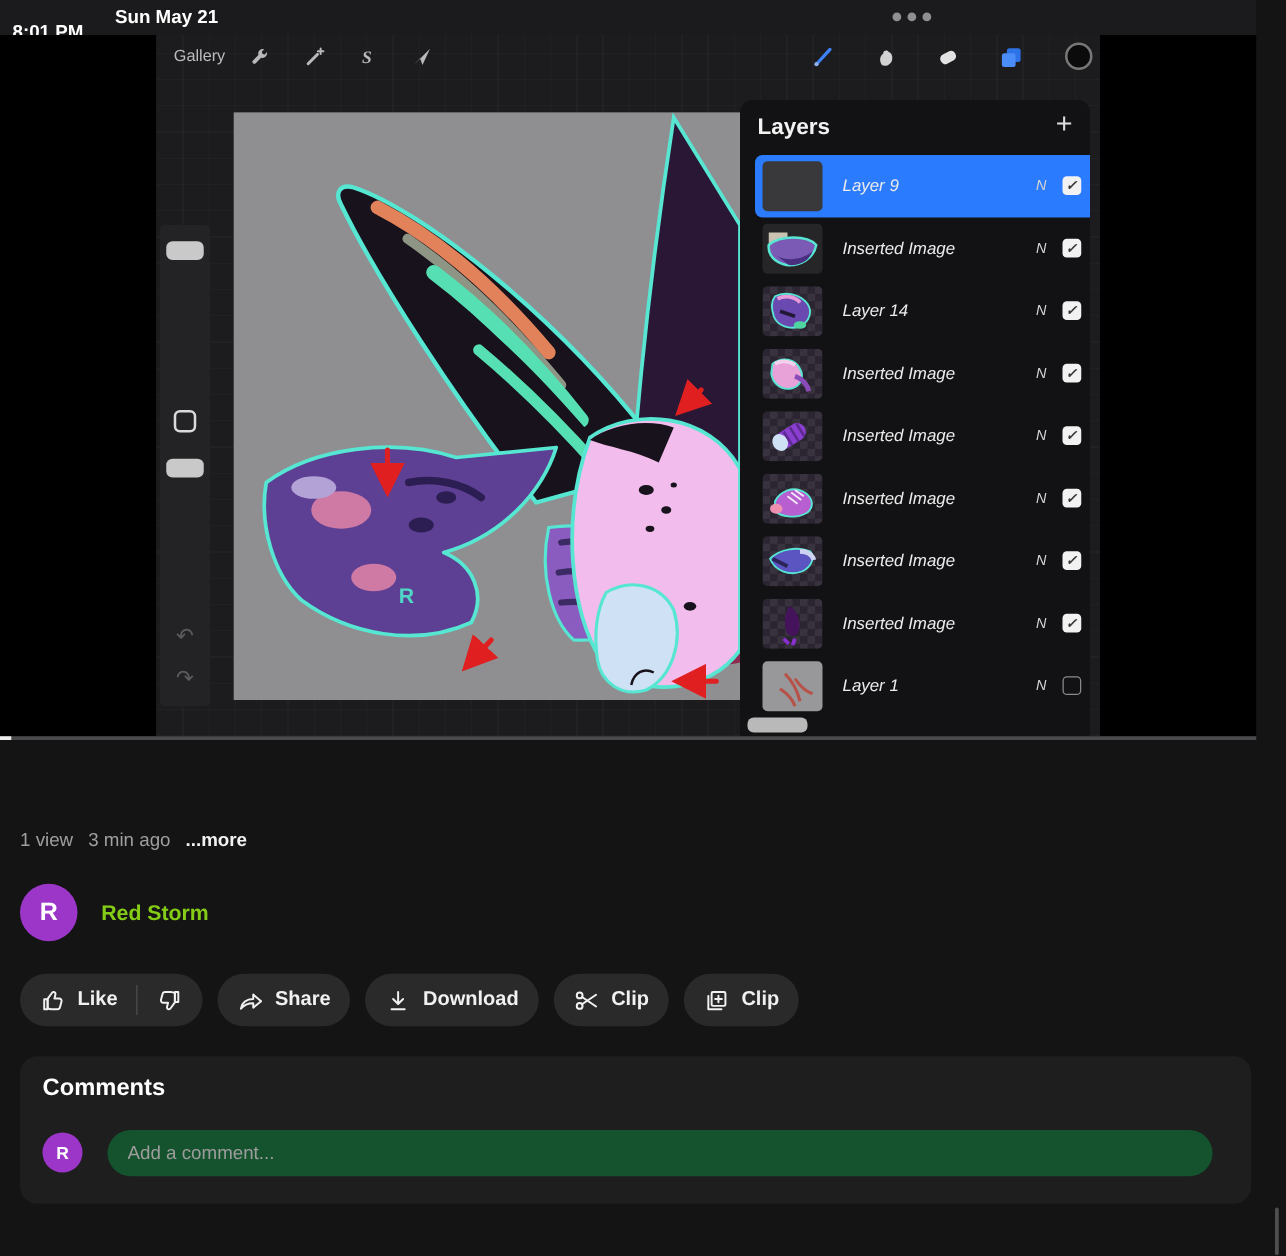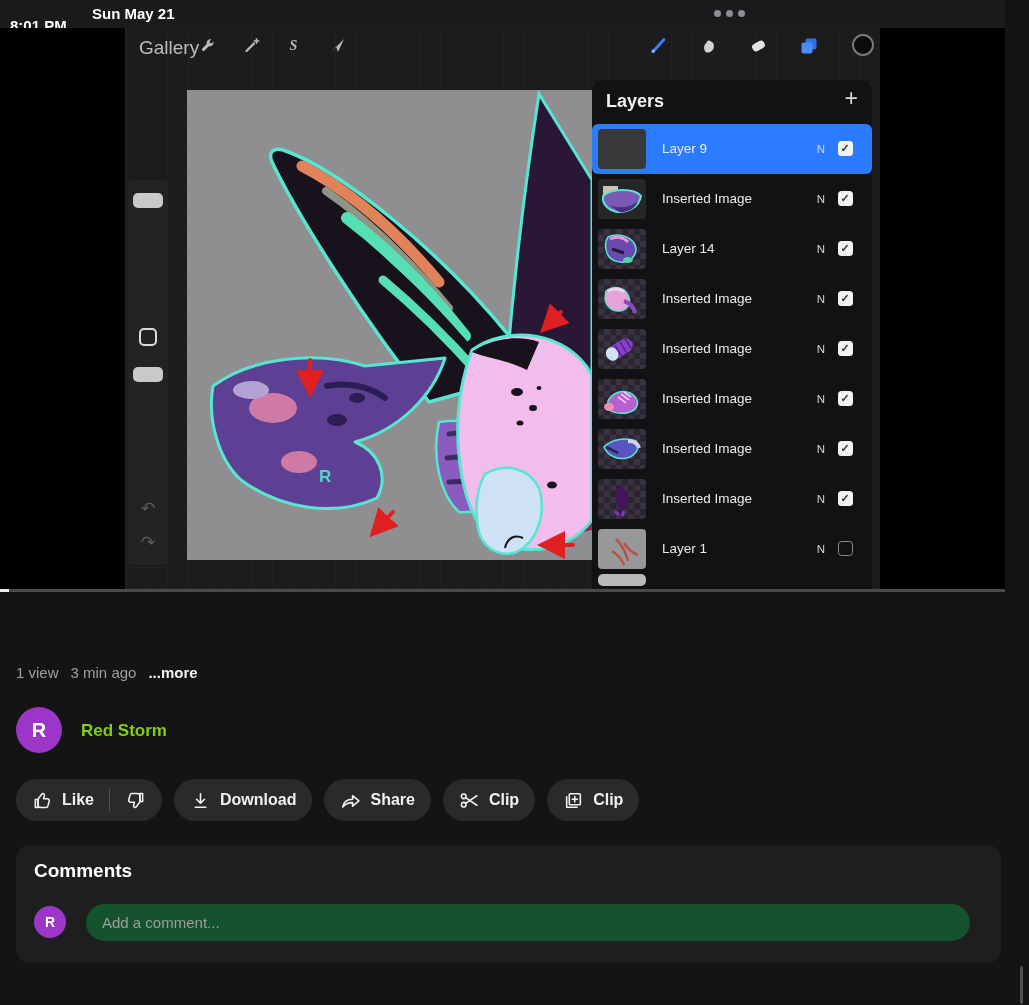--- a/index.html
+++ b/index.html
@@ -16,21 +16,21 @@
 
   
   .video { position:absolute; left:0; top:28px; width:1005px; height:561px; background:#000; overflow:hidden; }
   .procreate { position:absolute; left:125px; top:0; width:755px; height:561px; background:#1c1c1e;
     background-image:
       repeating-linear-gradient(0deg, rgba(255,255,255,0.025) 0 1px, transparent 1px 21px),
       repeating-linear-gradient(90deg, rgba(255,255,255,0.025) 0 1px, transparent 1px 21px); }
 
   
   .pc-toolbar { position:absolute; left:0; top:0; width:755px; height:34px; }
-  .gallery-lbl { position:absolute; left:14px; top:9px; font-size:19px; color:#bdbdbd; cursor:pointer; }
+  .gallery-lbl { position:absolute; left:14px; top:9px; font-size:13px; color:#bdbdbd; cursor:pointer; }
   .pc-ic { position:absolute; top:8px; width:18px; height:18px; cursor:pointer; }
   .pc-ic svg { width:18px; height:18px; display:block; }
   .ic-wrench { left:74px; } .ic-wand { left:118px; } .ic-s { left:160px; } .ic-cursor { left:203px; }
   .ic-brush { left:524px; } .ic-smudge { left:574px; } .ic-eraser { left:624px; } .ic-layers { left:674px; }
   .ic-color { left:727px; width:22px; height:22px; top:6px; border-radius:50%; background:#0b0b0b; border:2px solid #787878; }
 
   
   .canvas { position:absolute; left:62px; top:62px; width:405px; height:470px; background:var(--canvas,#8f8f91); }
   .canvas svg { display:block; width:405px; height:470px; }
 
@@ -40,21 +40,21 @@
   .rail-h1 { top:13px; } .rail-h2 { top:187px; }
   .rail-btn { position:absolute; left:11px; top:148px; width:18px; height:18px; border:2px solid #dadada; border-radius:5px; cursor:pointer; }
   .rail-undo, .rail-redo { position:absolute; left:0; width:40px; text-align:center; font-size:17px; color:#5c5c5e; cursor:pointer; }
   .rail-undo { top:318px; } .rail-redo { top:352px; }
   .rail-undo::before { content:"\21B6"; } .rail-redo::before { content:"\21B7"; }
 
   
   .layers-panel { position:absolute; left:467px; top:52px; width:280px; height:509px; background:#121214; border-radius:10px 10px 0 0; overflow:hidden; }
   .lp-title { position:absolute; left:14px; top:11px; font-size:18px; font-weight:700; color:#f2f2f2; }
   .lp-add { position:absolute; right:14px; top:5px; font-size:23px; font-weight:300; color:#dcdcdc; cursor:pointer; }
-  .lp-rows { position:absolute; left:0; top:44px; width:280px; }
+  .lp-rows { position:absolute; left:12px; top:44px; width:280px;font-style:italic; }
   .lp-row { position:relative; width:280px; height:50px; cursor:pointer; }
   .lp-row.selected { background:var(--blue,#2b7bfe); border-radius:6px; }
   .lp-thumb { position:absolute; left:6px; top:5px; width:48px; height:40px; border-radius:4px; overflow:hidden; background:#29242e; }
   .lp-thumb svg { display:block; width:48px; height:40px; }
   .lp-thumb.solid { background:#39393b; }
   .lp-thumb.checker { background-color:#2a2530;
       background-image:linear-gradient(45deg,#39333f 25%,transparent 25%,transparent 75%,#39333f 75%),
                        linear-gradient(45deg,#39333f 25%,transparent 25%,transparent 75%,#39333f 75%);
       background-size:12px 12px; background-position:0 0,6px 6px; }
   .lp-thumb.paper { background:#98989a; }
@@ -388,29 +388,29 @@
       <span class="divider"></span>
       <span style="display:flex;align-items:center;">
         <svg viewBox="0 0 20 20" class="flip">
             <path d="M3.2,9 H5.8 V16.6 H3.2 Z"></path>
             <path d="M5.8,15.6 C6.6,16.3 7.5,16.6 8.9,16.6 H13.2 C14.2,16.6 15,16 15.2,15.1 L16.4,10.7 C16.7,9.5 15.8,8.4 14.6,8.4 H11 L11.8,5.2 C12,4.2 11.3,3.4 10.4,3.4 C9.9,3.4 9.5,3.6 9.2,4 L5.8,8.7 Z"></path>
           </svg>
       </span>
     </div>
     <div class="pill">
       <svg viewBox="0 0 20 20">
+          <path d="M12,8.8 V5.4 L18,10.4 L12,15.4 V12 C7.8,12 4.8,13.4 2.6,16.2 C3.5,11.3 7.2,8.8 12,8.8 Z"></path>
+        </svg>
+      <span>Share</span>
+    </div>
+    <div class="pill">
+      <svg viewBox="0 0 20 20">
           <path d="M10,3.5 V12.4 M6.2,8.8 L10,12.6 L13.8,8.8 M5,16.5 H15"></path>
         </svg>
       <span>Download</span>
-    </div>
-    <div class="pill">
-      <svg viewBox="0 0 20 20">
-          <path d="M12,8.8 V5.4 L18,10.4 L12,15.4 V12 C7.8,12 4.8,13.4 2.6,16.2 C3.5,11.3 7.2,8.8 12,8.8 Z"></path>
-        </svg>
-      <span>Share</span>
     </div>
     <div class="pill">
       <svg viewBox="0 0 20 20">
           <circle cx="4.5" cy="6" r="2.2"></circle>
           <circle cx="4.5" cy="14" r="2.2"></circle>
           <line x1="6.3" y1="7.2" x2="17" y2="14.5"></line>
           <line x1="6.3" y1="12.8" x2="17" y2="5.5"></line>
         </svg>
       <span>Clip</span>
     </div>

